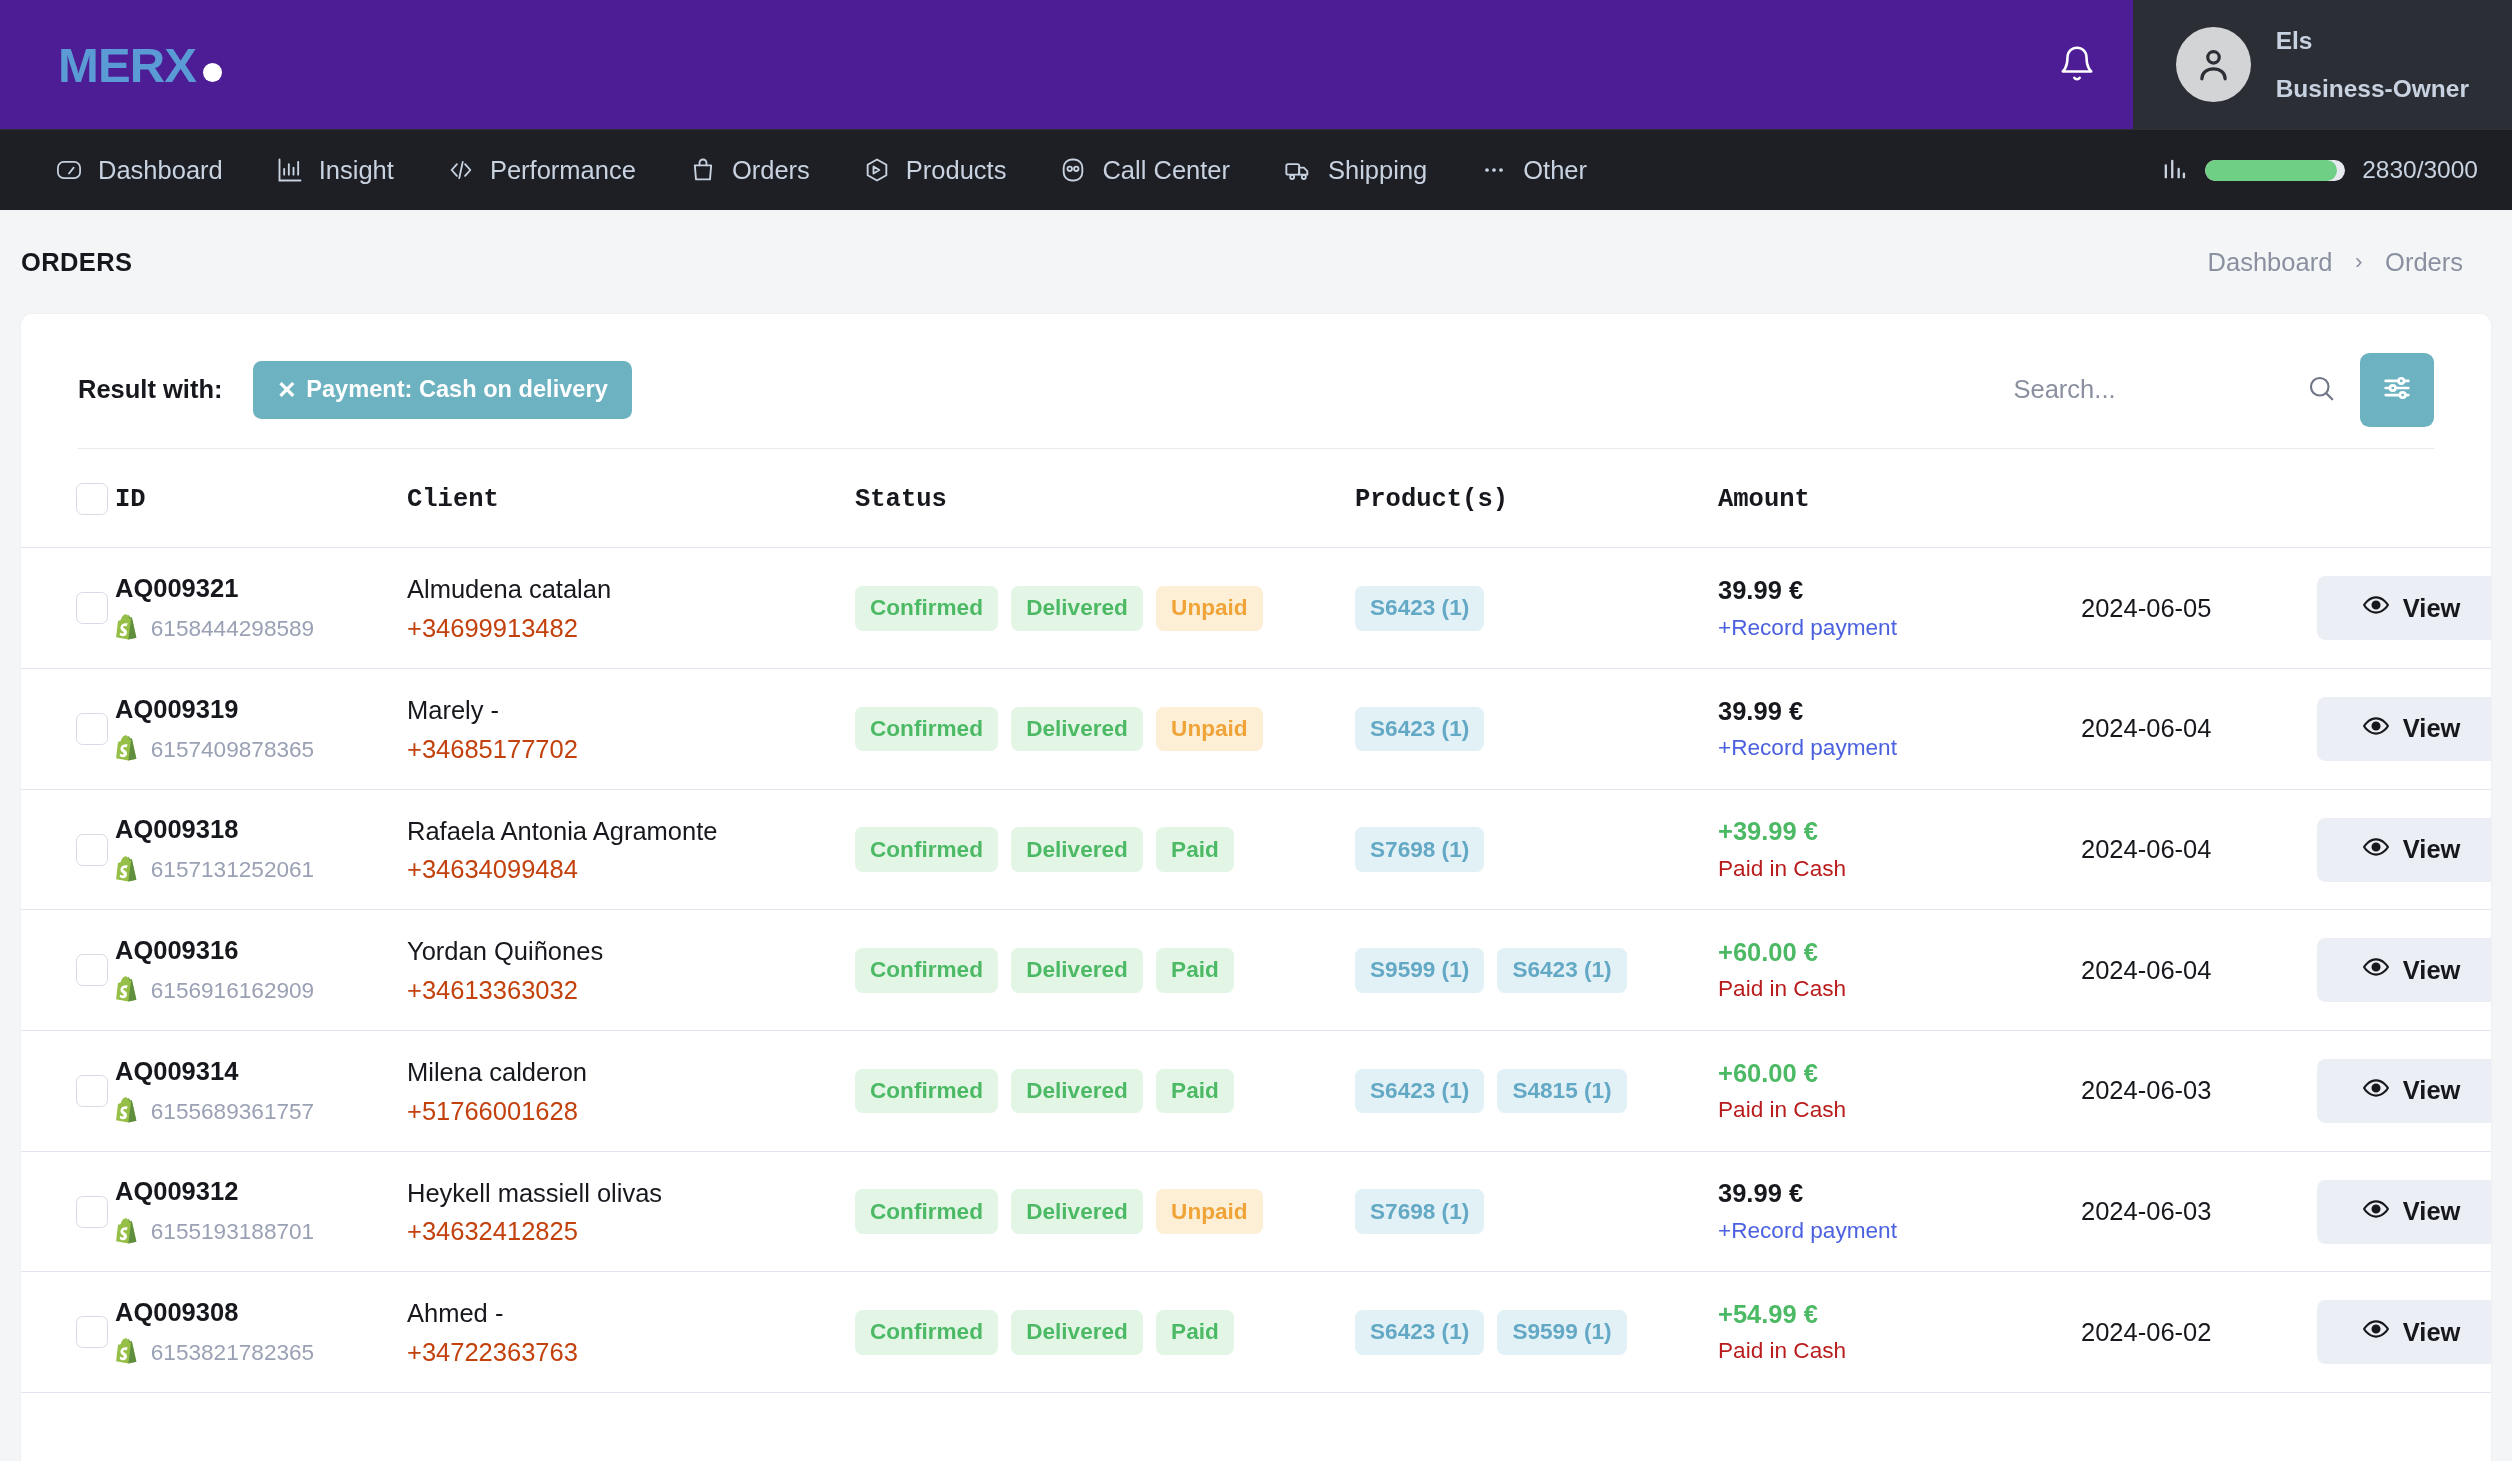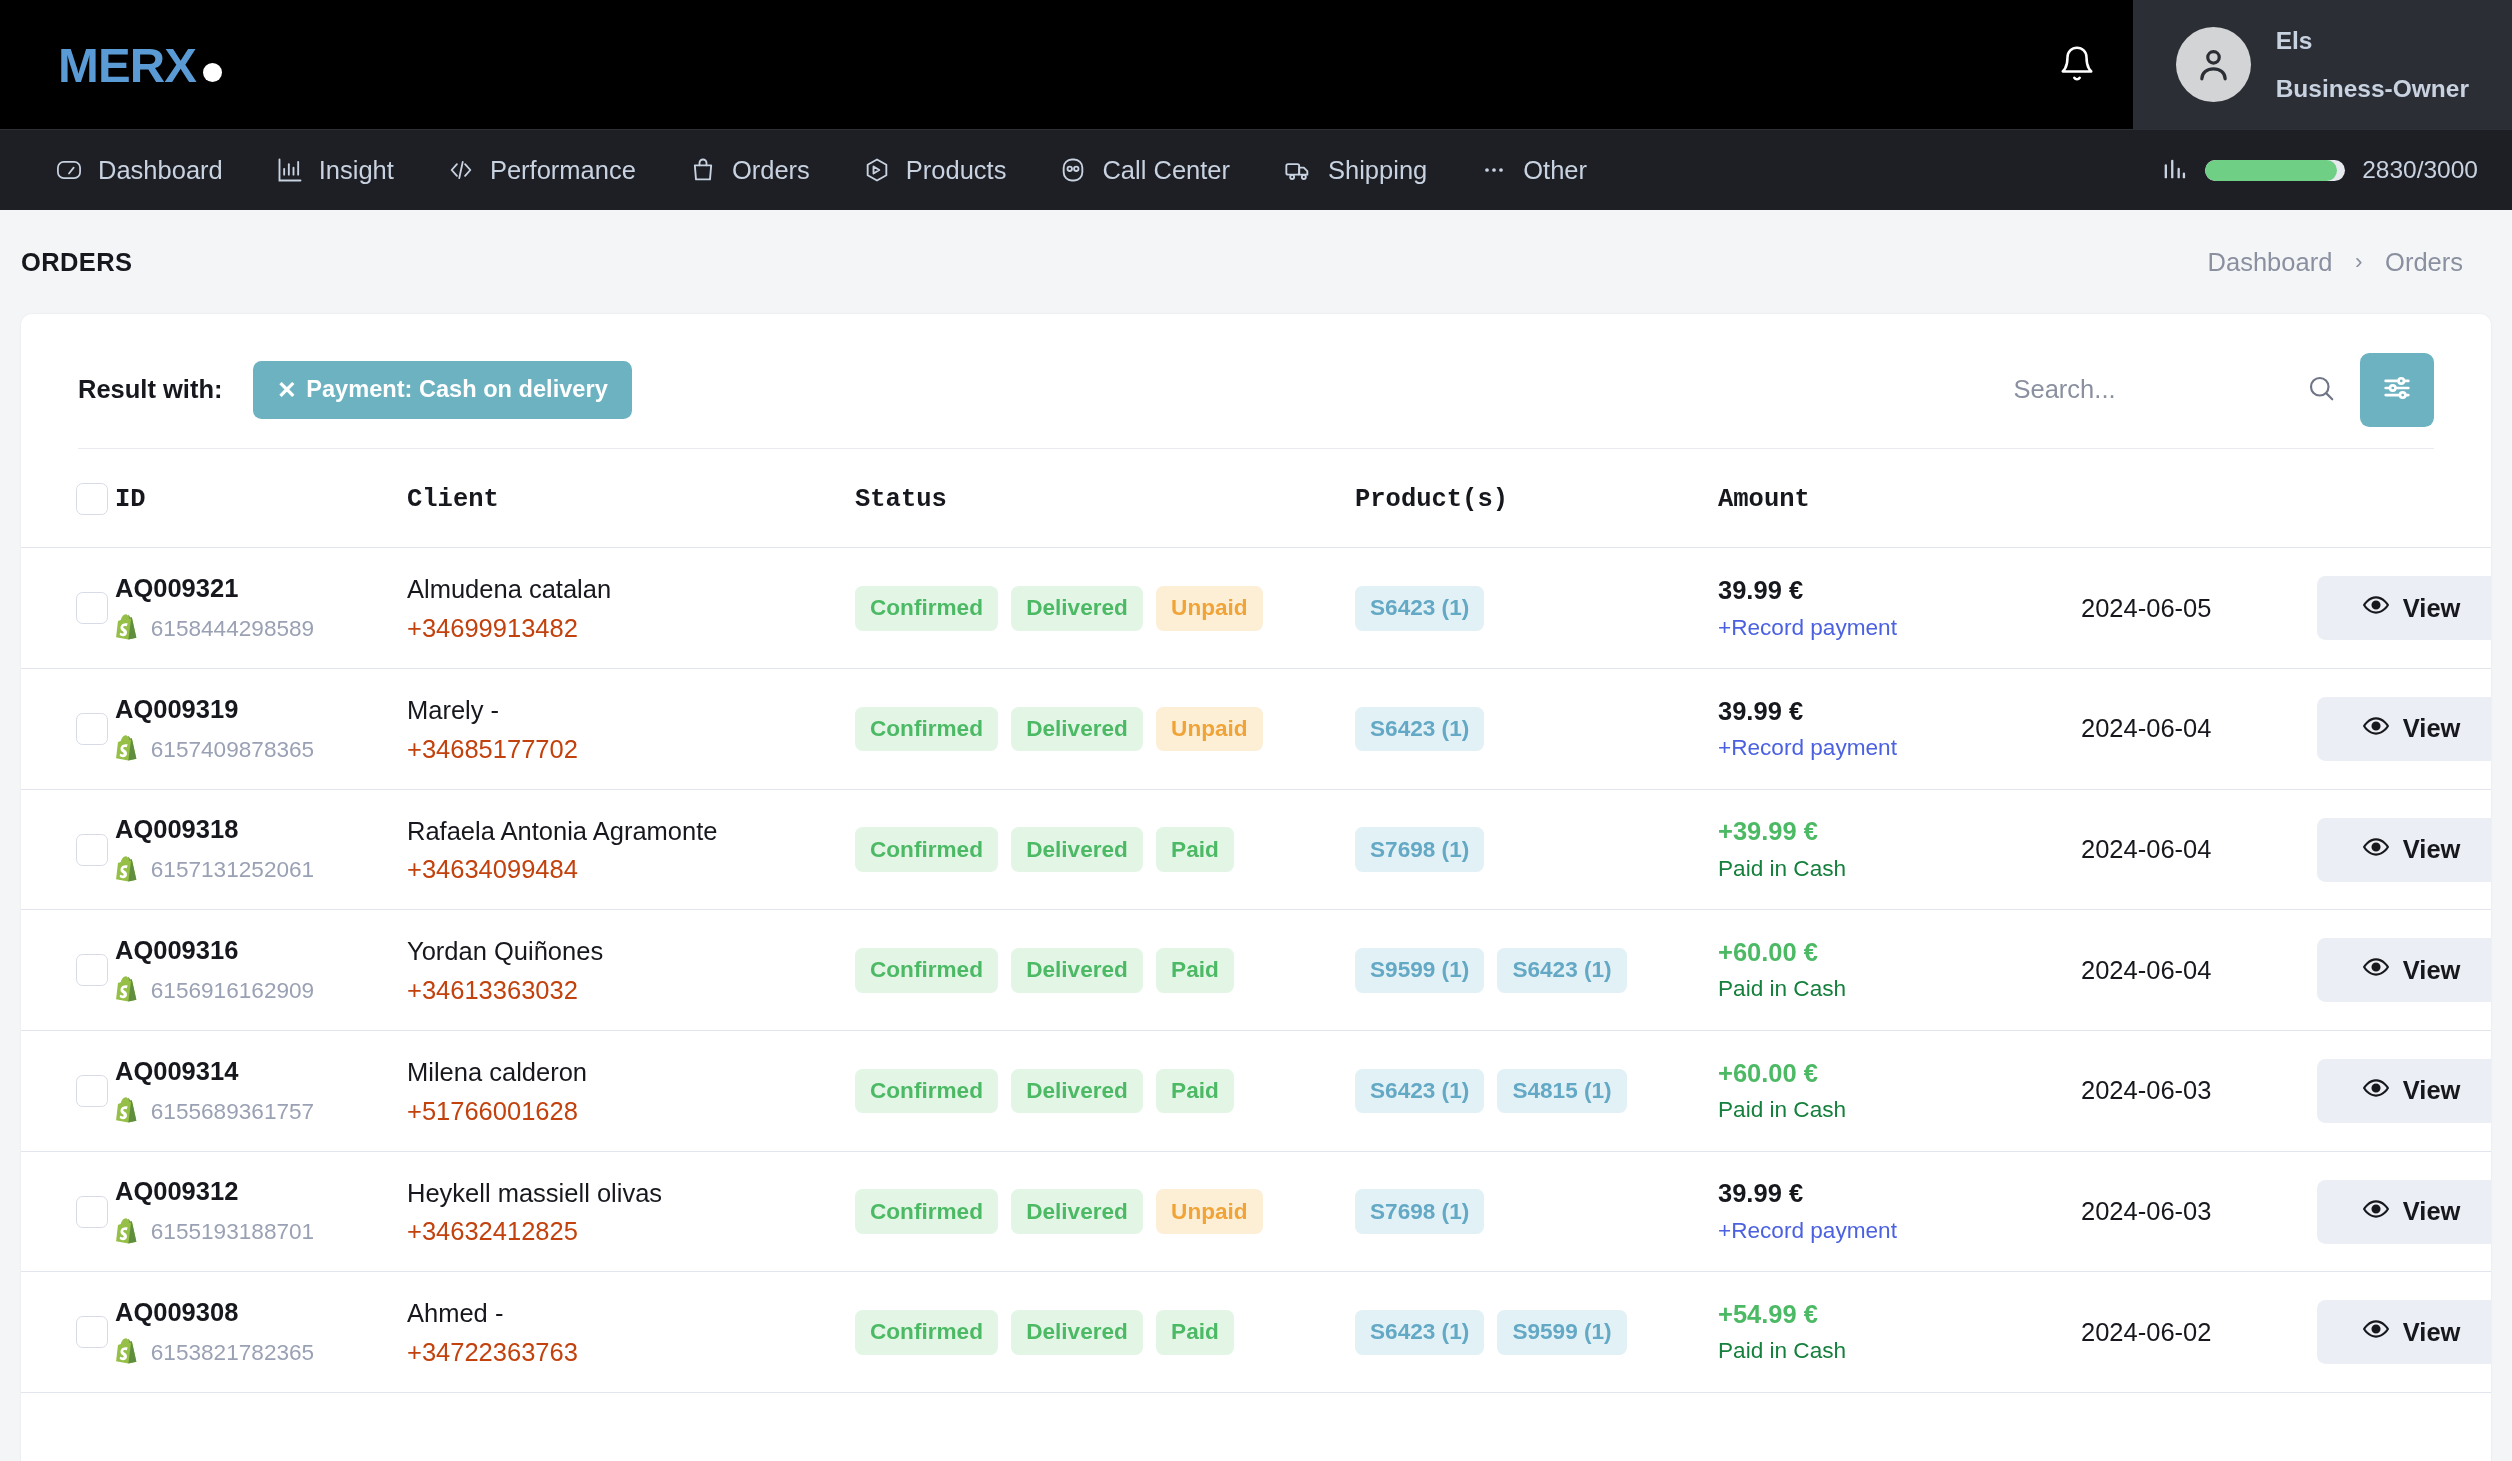--- a/index.html
+++ b/index.html
@@ -7,21 +7,21 @@
     width: 2512px;
     height: 1462px;
     overflow: hidden;
     font-family: "Liberation Sans", sans-serif;
     background: #f4f5f7;
   }
 
   
   .topbar {
     height: 129px;
-    background: #000000;
+    background: #4c1d95;
     display: flex;
     align-items: center;
     justify-content: space-between;
     position: relative;
   }
   .brand {
     margin-left: 58px;
     font-size: 49px;
     font-weight: 800;
     letter-spacing: -0.9px;
@@ -248,21 +248,21 @@
     background: #e2f1f6;
     color: #63a8c4;
     border-radius: 7.5px;
     padding: 9.4px 15px;
     white-space: nowrap;
     cursor: pointer;
   }
 
   .amt { font-size: 25.5px; font-weight: 800; color: #16181d; }
   .amt.pos { color: #4cb964; }
-  .amt-sub { font-size: 22.6px; color: #15803d; margin-top: 9.4px; }
+  .amt-sub { font-size: 22.6px; color: #b91c1c; margin-top: 9.4px; }
   .amt-sub.link { color: #4b61e0; cursor: pointer; }
 
   .date { font-size: 25.5px; color: #16181d; white-space: nowrap; }
 
   .view-btn {
     background: #eceef5;
     border: none;
     border-radius: 8.5px;
     height: 64px;
     width: 188px;

